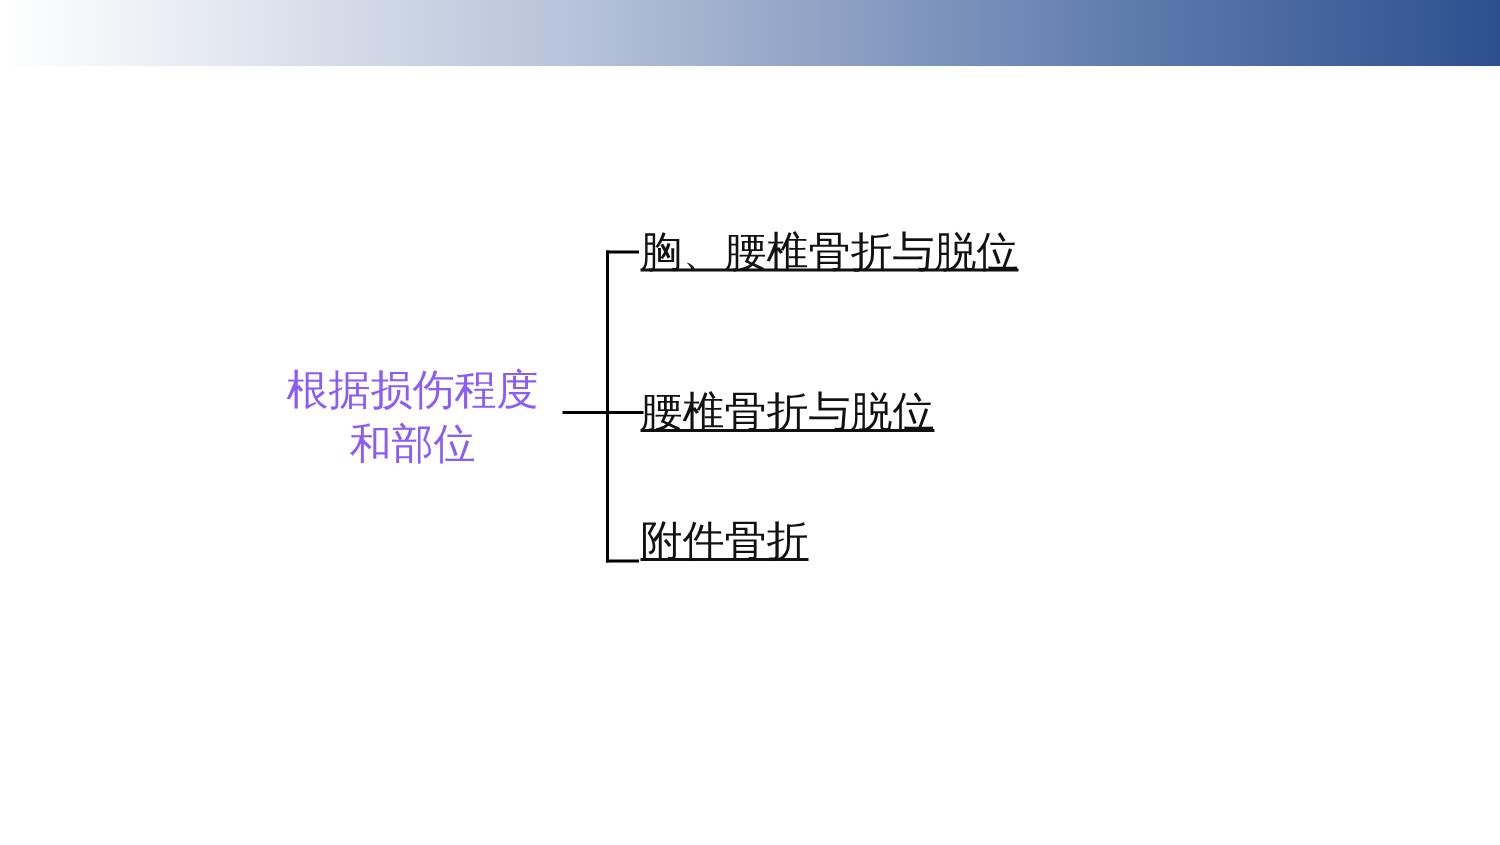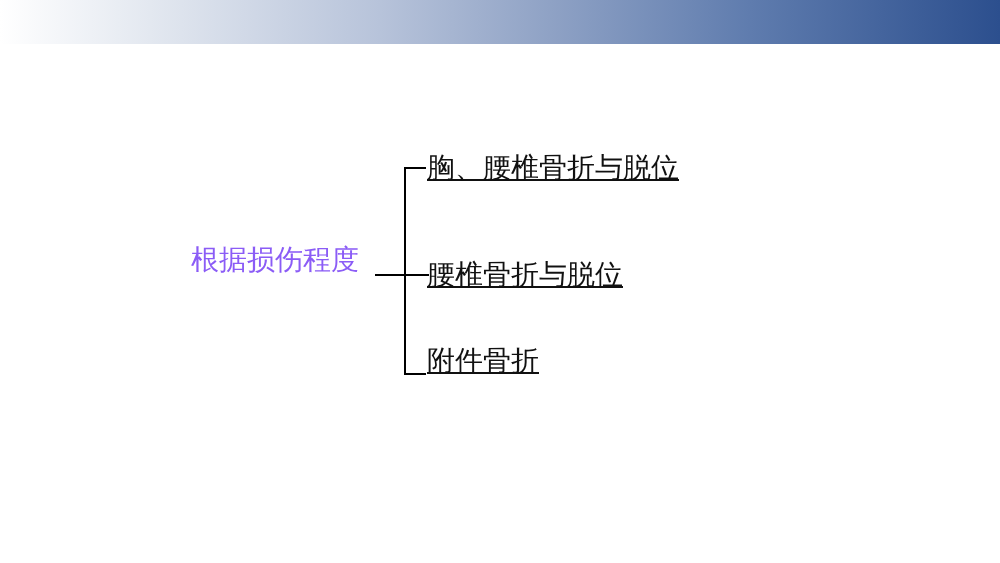--- a/index.html
+++ b/index.html
@@ -22,20 +22,21 @@
       position: absolute; font-size: 28px; line-height: 36px; color: #111; white-space: nowrap; text-decoration: underline;
     }
   </style>
 </head>
 <body>
 
 <div class="top-band"></div>
 
 <div class="root-label">
   <div>根据损伤程度</div>
+  <div>和部位</div>
 </div>
 
 <div class="line" style="left:375px; top:274px; width:54px; height:2px;"></div>
 <div class="line" style="left:404px; top:167px; width:2px; height:208px;"></div>
 <div class="line" style="left:404px; top:167px; width:22px; height:2px;"></div>
 <div class="line" style="left:404px; top:373px; width:22px; height:2px;"></div>
 
 <div class="branch" style="left:427px; top:150px;">胸、腰椎骨折与脱位</div>
 <div class="branch" style="left:427px; top:257px;">腰椎骨折与脱位</div>
 <div class="branch" style="left:427px; top:343px;">附件骨折</div>

